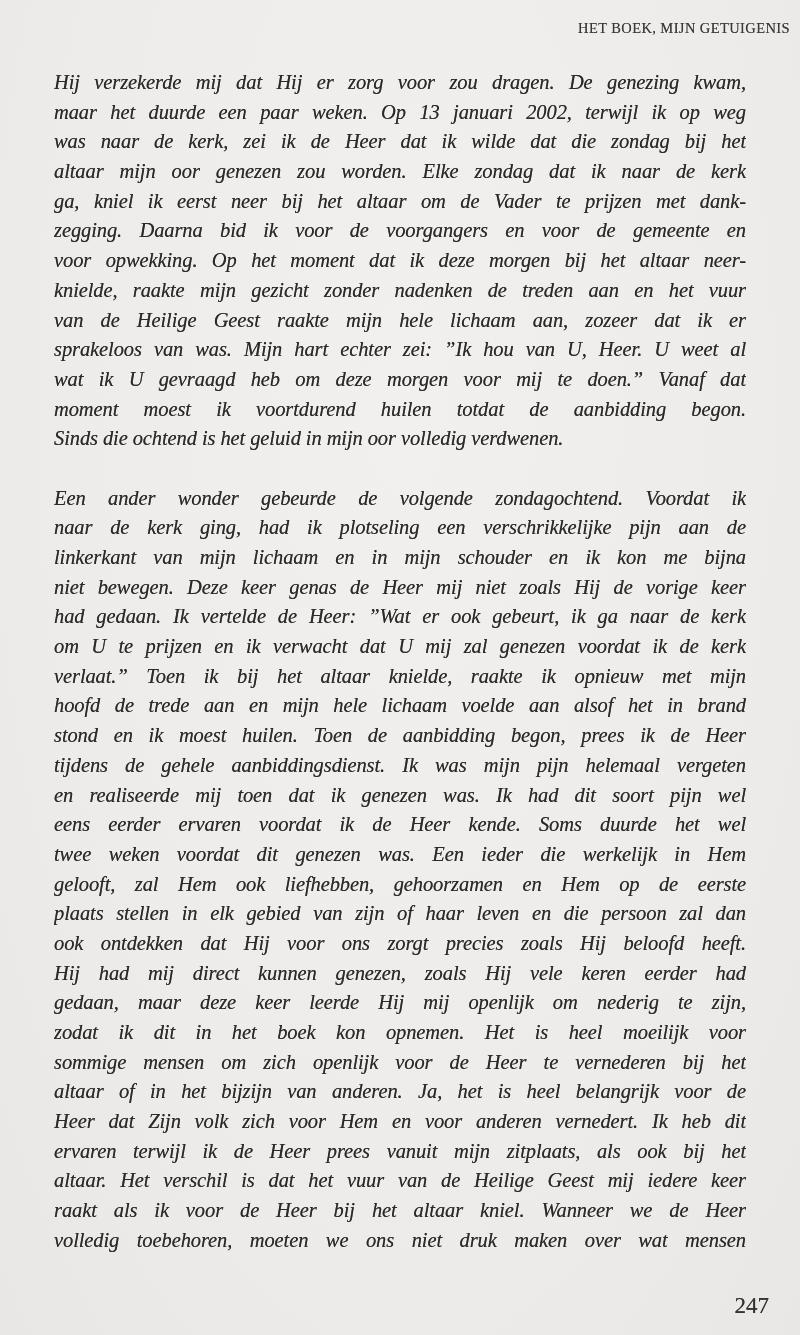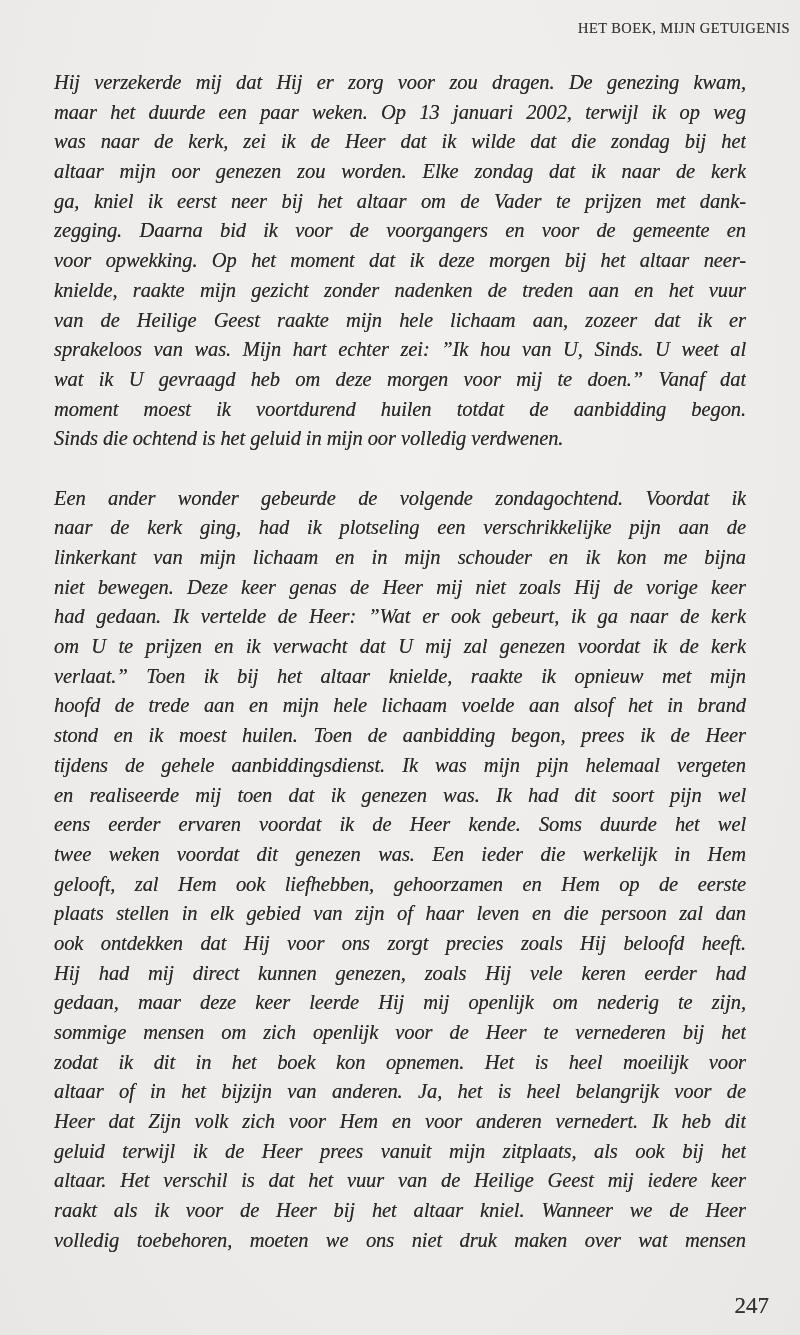--- a/index.html
+++ b/index.html
@@ -73,21 +73,21 @@
     <div class="paragraph">
         <div class="text-line">Hij verzekerde mij dat Hij er zorg voor zou dragen. De genezing kwam,</div>
         <div class="text-line">maar het duurde een paar weken. Op 13 januari 2002, terwijl ik op weg</div>
         <div class="text-line">was naar de kerk, zei ik de Heer dat ik wilde dat die zondag bij het</div>
         <div class="text-line">altaar mijn oor genezen zou worden. Elke zondag dat ik naar de kerk</div>
         <div class="text-line">ga, kniel ik eerst neer bij het altaar om de Vader te prijzen met dank-</div>
         <div class="text-line">zegging. Daarna bid ik voor de voorgangers en voor de gemeente en</div>
         <div class="text-line">voor opwekking. Op het moment dat ik deze morgen bij het altaar neer-</div>
         <div class="text-line">knielde, raakte mijn gezicht zonder nadenken de treden aan en het vuur</div>
         <div class="text-line">van de Heilige Geest raakte mijn hele lichaam aan, zozeer dat ik er</div>
-        <div class="text-line">sprakeloos van was. Mijn hart echter zei: ”Ik hou van U, Sinds. U weet al</div>
+        <div class="text-line">sprakeloos van was. Mijn hart echter zei: ”Ik hou van U, Heer. U weet al</div>
         <div class="text-line">wat ik U gevraagd heb om deze morgen voor mij te doen.” Vanaf dat</div>
         <div class="text-line">moment moest ik voortdurend huilen totdat de aanbidding begon.</div>
         <div class="text-line last-line">Sinds die ochtend is het geluid in mijn oor volledig verdwenen.</div>
       </div>
     <div class="paragraph">
         <div class="text-line">Een ander wonder gebeurde de volgende zondagochtend. Voordat ik</div>
         <div class="text-line">naar de kerk ging, had ik plotseling een verschrikkelijke pijn aan de</div>
         <div class="text-line">linkerkant van mijn lichaam en in mijn schouder en ik kon me bijna</div>
         <div class="text-line">niet bewegen. Deze keer genas de Heer mij niet zoals Hij de vorige keer</div>
         <div class="text-line">had gedaan. Ik vertelde de Heer: ”Wat er ook gebeurt, ik ga naar de kerk</div>
@@ -97,25 +97,25 @@
         <div class="text-line">stond en ik moest huilen. Toen de aanbidding begon, prees ik de Heer</div>
         <div class="text-line">tijdens de gehele aanbiddingsdienst. Ik was mijn pijn helemaal vergeten</div>
         <div class="text-line">en realiseerde mij toen dat ik genezen was. Ik had dit soort pijn wel</div>
         <div class="text-line">eens eerder ervaren voordat ik de Heer kende. Soms duurde het wel</div>
         <div class="text-line">twee weken voordat dit genezen was. Een ieder die werkelijk in Hem</div>
         <div class="text-line">gelooft, zal Hem ook liefhebben, gehoorzamen en Hem op de eerste</div>
         <div class="text-line">plaats stellen in elk gebied van zijn of haar leven en die persoon zal dan</div>
         <div class="text-line">ook ontdekken dat Hij voor ons zorgt precies zoals Hij beloofd heeft.</div>
         <div class="text-line">Hij had mij direct kunnen genezen, zoals Hij vele keren eerder had</div>
         <div class="text-line">gedaan, maar deze keer leerde Hij mij openlijk om nederig te zijn,</div>
+        <div class="text-line">zodat ik dit in het boek kon opnemen. Het is heel moeilijk voor</div>
         <div class="text-line">sommige mensen om zich openlijk voor de Heer te vernederen bij het</div>
-        <div class="text-line">zodat ik dit in het boek kon opnemen. Het is heel moeilijk voor</div>
         <div class="text-line">altaar of in het bijzijn van anderen. Ja, het is heel belangrijk voor de</div>
         <div class="text-line">Heer dat Zijn volk zich voor Hem en voor anderen vernedert. Ik heb dit</div>
-        <div class="text-line">geluid terwijl ik de Heer prees vanuit mijn zitplaats, als ook bij het</div>
+        <div class="text-line">ervaren terwijl ik de Heer prees vanuit mijn zitplaats, als ook bij het</div>
         <div class="text-line">altaar. Het verschil is dat het vuur van de Heilige Geest mij iedere keer</div>
         <div class="text-line">raakt als ik voor de Heer bij het altaar kniel. Wanneer we de Heer</div>
         <div class="text-line">volledig toebehoren, moeten we ons niet druk maken over wat mensen</div>
       </div>
   </div>
 
   <div class="folio">247</div>
 </div>
 
 </body></html>

